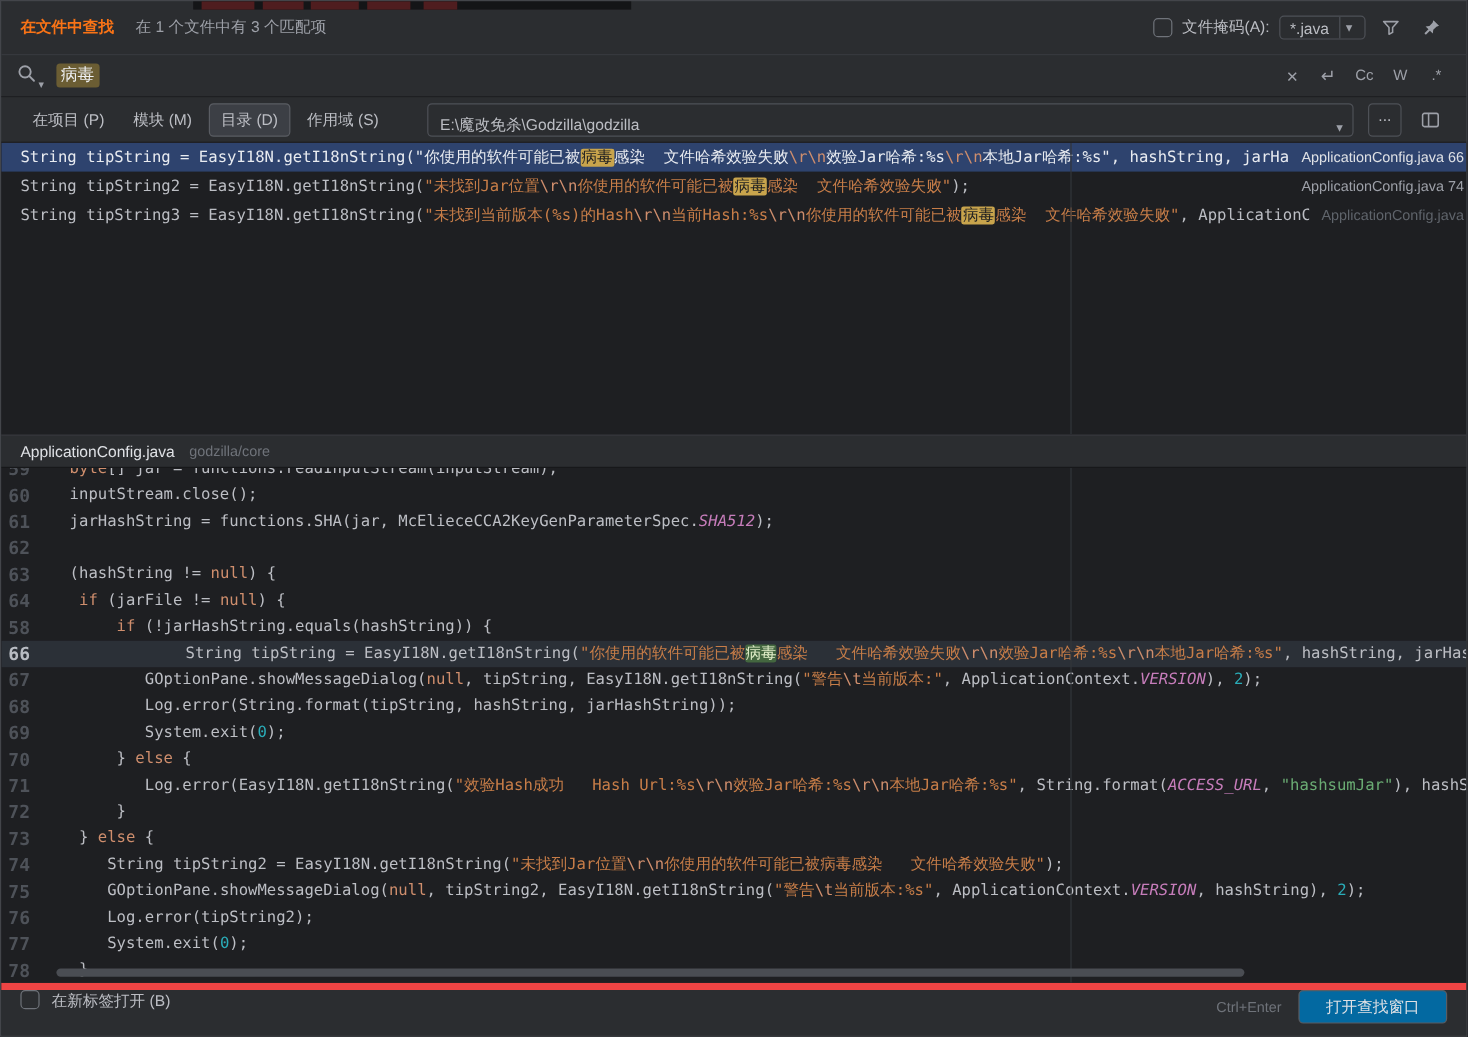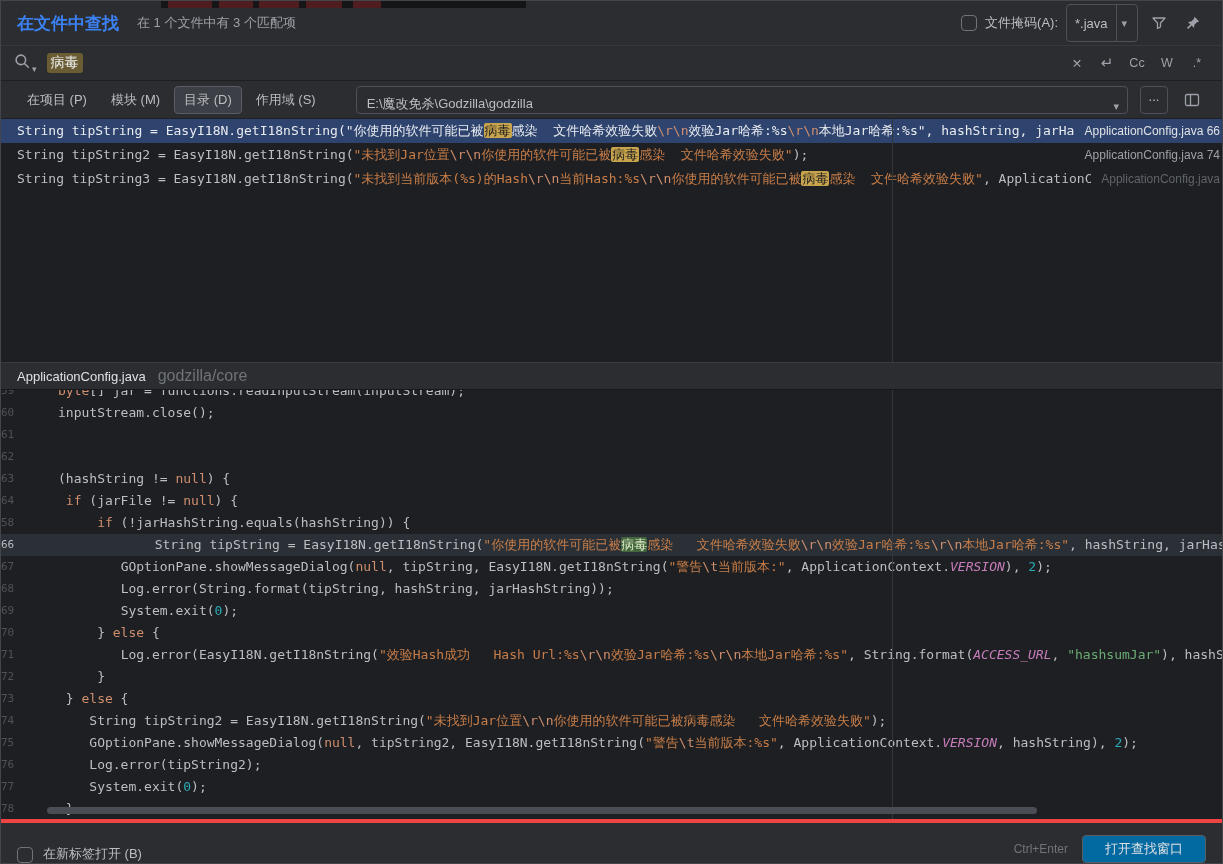--- a/index.html
+++ b/index.html
@@ -7,26 +7,26 @@
   body { font-family:"Liberation Sans", sans-serif; color:#BCBEC4; }
   .app { position:relative; width:1223px; height:864px; background:#2B2D30; overflow:hidden;
          display:flex; flex-direction:column; border:1px solid #43454A; }
 
   
   .artifact-strip { position:absolute; top:0; left:160px; width:365px; height:7px; background:#141517; z-index:9; }
   .artifact-strip i { position:absolute; top:0; height:7px; background:#4F1D1F; }
 
   
   .titlebar { flex:0 0 45px; display:flex; align-items:center; padding:0 16px; border-bottom:1px solid #36383D; }
-  .dlg-title { font-weight:bold; font-size:17px; color:#3b82f6; }
+  .dlg-title { font-weight:bold; font-size:13px; color:#f97316; }
   .match-summary { margin-left:18px; font-size:13px; color:#9DA0A8; }
   .titlebar-right { margin-left:auto; display:flex; align-items:center; gap:8px; }
   .checkbox { width:16px; height:16px; border:1px solid #6F737A; border-radius:4px; background:transparent; flex:0 0 auto; }
   .mask-label { font-size:13px; color:#BCBEC4; }
-  .combo { display:flex; align-items:center; height:38px; background:#2B2D30; border:1px solid #4E5157;
+  .combo { display:flex; align-items:center; height:20px; background:#2B2D30; border:1px solid #4E5157;
            border-radius:4px; padding:0 0 0 8px; font-size:13px; color:#BCBEC4; min-width:72px; }
   .combo .chev { border-left:1px solid #4E5157; margin-left:8px; padding:0 5px; color:#9DA0A8; font-size:11px; height:100%; display:flex; align-items:center; }
   .icon-btn { width:26px; height:26px; display:flex; align-items:center; justify-content:center;
               color:#9DA0A8; border-radius:4px; font-size:13px; }
 
   
   .search-row { flex:0 0 35px; display:flex; align-items:center; padding:0 12px; border-bottom:1px solid #1E1F22; }
   .search-icon-wrap { display:flex; align-items:flex-end; gap:1px; margin-right:10px; }
   .mini-chev { color:#9DA0A8; font-size:9px; line-height:9px; }
   .search-query { font-size:14px; color:#EDEFF2; background:#6B5D33; border-radius:3px; padding:1px 4px;
@@ -55,49 +55,49 @@
   .result-row.selected { background:#2E436E; }
   .result-code { flex:1 1 auto; overflow:hidden; white-space:pre; }
   .result-file { flex:0 0 auto; margin-left:10px; font-family:"Liberation Sans",sans-serif; font-size:12px; color:#9DA0A8; }
   .result-row.selected .result-file { color:#DFE1E5; }
   .result-file.dim { color:#5F646B; }
 
   
   .preview-header { flex:0 0 28px; display:flex; align-items:center; gap:12px; padding:0 16px;
                     background:#2B2D30; border-top:1px solid #393B40; border-bottom:1px solid #17181A; }
   .preview-file { font-size:13px; color:#DFE1E5; }
-  .preview-path { font-size:16px; color:#6F737A; }
+  .preview-path { font-size:12px; color:#6F737A; }
 
   
   .editor { flex:1 1 auto; position:relative; background:#1E1F22; overflow:hidden; }
   .code-lines { margin-top:-10px; position:relative; z-index:2; }
   .code-line { display:flex; height:22px; line-height:22px; white-space:pre;
                font-family:"DejaVu Sans Mono","Liberation Mono",monospace; font-size:13px; }
   .code-line.current { background:#2B3037;gap:34px; }
-  .ln { flex:0 0 30px; text-align:left; color:#4E5259; font-size:11px; }
+  .ln { flex:0 0 30px; text-align:center; color:#4E5259; font-size:15px;font-weight:bold; }
   .lc { padding-left:27px; overflow:hidden; white-space:pre; }
   .code-line.current .ln { color:#B8BCC3; }
 
   
   .t-d  { color:#BCBEC4; }
   .t-w  { color:#E8EBF0; }
   .t-k  { color:#CF8E6D; }
   .t-s  { color:#C77D48; }
   .t-s2 { color:#6AAB73; }
   .t-e  { color:#CF8E6D; }
   .t-c  { color:#C77DBB; font-style:italic; }
   .t-n  { color:#2AACB8; }
   .t-m  { background:#C8A44C; color:#1E1F22; border-radius:2px; padding:0 1px; }
   .t-m2 { background:#43663F; color:#E0EDC8; border-radius:2px; }
 
   .vguide { position:absolute; top:0; bottom:0; left:891px; width:1px; background:#33363A; z-index:3; pointer-events:none; }
   .hscroll { position:absolute; left:46px; bottom:5px; width:990px; height:7px; background:#4A4D53; border-radius:4px; z-index:4; }
 
   
-  .footer { flex:0 0 44px; display:flex; align-items:flex-end; padding:0 16px; background:#2B2D30; border-top:4px solid #ef4444; }
+  .footer { flex:0 0 44px; display:flex; align-items:flex-start; padding:0 16px; background:#2B2D30; border-top:6px solid #ef4444; }
   .footer-label { margin-left:10px; font-size:13px; color:#BCBEC4; }
   .footer-right { margin-left:auto; display:flex; align-items:center; gap:14px; }
   .shortcut-hint { font-size:12px; color:#6F737A; }
   .open-btn { height:28px; padding:0 22px; background:#0369a1; border:1px solid #5A5D63; border-radius:4px;
               color:#DFE1E5; font-size:13px; display:flex; align-items:center; }
 </style>
 </head>
 <body>
 
 <div class="app">
@@ -182,21 +182,21 @@
 
   <div class="preview-header">
     <span class="preview-file">ApplicationConfig.java</span>
     <span class="preview-path">godzilla/core</span>
   </div>
 
   <div class="editor">
     <div class="code-lines">
         <div class="code-line"><span class="ln">59</span><span class="lc"><span class="t-k">byte</span><span class="t-d">[] jar = functions.readInputStream(inputStream);</span></span></div>
         <div class="code-line"><span class="ln">60</span><span class="lc"><span class="t-d">inputStream.close();</span></span></div>
-        <div class="code-line"><span class="ln">61</span></div>
+        <div class="code-line"><span class="ln">61</span><span class="lc"><span class="t-d">jarHashString = functions.SHA(jar, McElieceCCA2KeyGenParameterSpec.</span><span class="t-c">SHA512</span><span class="t-d">);</span></span></div>
         <div class="code-line"><span class="ln">62</span><span class="lc"></span></div>
         <div class="code-line"><span class="ln">63</span><span class="lc"><span class="t-d">(hashString != </span><span class="t-k">null</span><span class="t-d">) {</span></span></div>
         <div class="code-line"><span class="ln">64</span><span class="lc"> <span class="t-k">if</span><span class="t-d"> (jarFile != </span><span class="t-k">null</span><span class="t-d">) {</span></span></div>
         <div class="code-line"><span class="ln">58</span><span class="lc">     <span class="t-k">if</span><span class="t-d"> (!jarHashString.equals(hashString)) {</span></span></div>
         <div class="code-line current"><span class="ln">66</span><span class="lc">        <span class="t-d">String tipString = EasyI18N.getI18nString(</span><span class="t-s">"你使用的软件可能已被</span><span class="t-m2">病毒</span><span class="t-s">感染   文件哈希效验失败</span><span class="t-e">\r\n</span><span class="t-s">效验Jar哈希:%s</span><span class="t-e">\r\n</span><span class="t-s">本地Jar哈希:%s"</span><span class="t-d">, hashString, jarHashString);</span></span></div>
         <div class="code-line"><span class="ln">67</span><span class="lc">        <span class="t-d">GOptionPane.showMessageDialog(</span><span class="t-k">null</span><span class="t-d">, tipString, EasyI18N.getI18nString(</span><span class="t-s">"警告</span><span class="t-e">\t</span><span class="t-s">当前版本:"</span><span class="t-d">, ApplicationContext.</span><span class="t-c">VERSION</span><span class="t-d">), </span><span class="t-n">2</span><span class="t-d">);</span></span></div>
         <div class="code-line"><span class="ln">68</span><span class="lc">        <span class="t-d">Log.error(String.format(tipString, hashString, jarHashString));</span></span></div>
         <div class="code-line"><span class="ln">69</span><span class="lc">        <span class="t-d">System.exit(</span><span class="t-n">0</span><span class="t-d">);</span></span></div>
         <div class="code-line"><span class="ln">70</span><span class="lc">     <span class="t-d">} </span><span class="t-k">else</span><span class="t-d"> {</span></span></div>
         <div class="code-line"><span class="ln">71</span><span class="lc">        <span class="t-d">Log.error(EasyI18N.getI18nString(</span><span class="t-s">"效验Hash成功   Hash Url:%s</span><span class="t-e">\r\n</span><span class="t-s">效验Jar哈希:%s</span><span class="t-e">\r\n</span><span class="t-s">本地Jar哈希:%s"</span><span class="t-d">, String.format(</span><span class="t-c">ACCESS_URL</span><span class="t-d">, </span><span class="t-s2">"hashsumJar"</span><span class="t-d">), hashString));</span></span></div>

